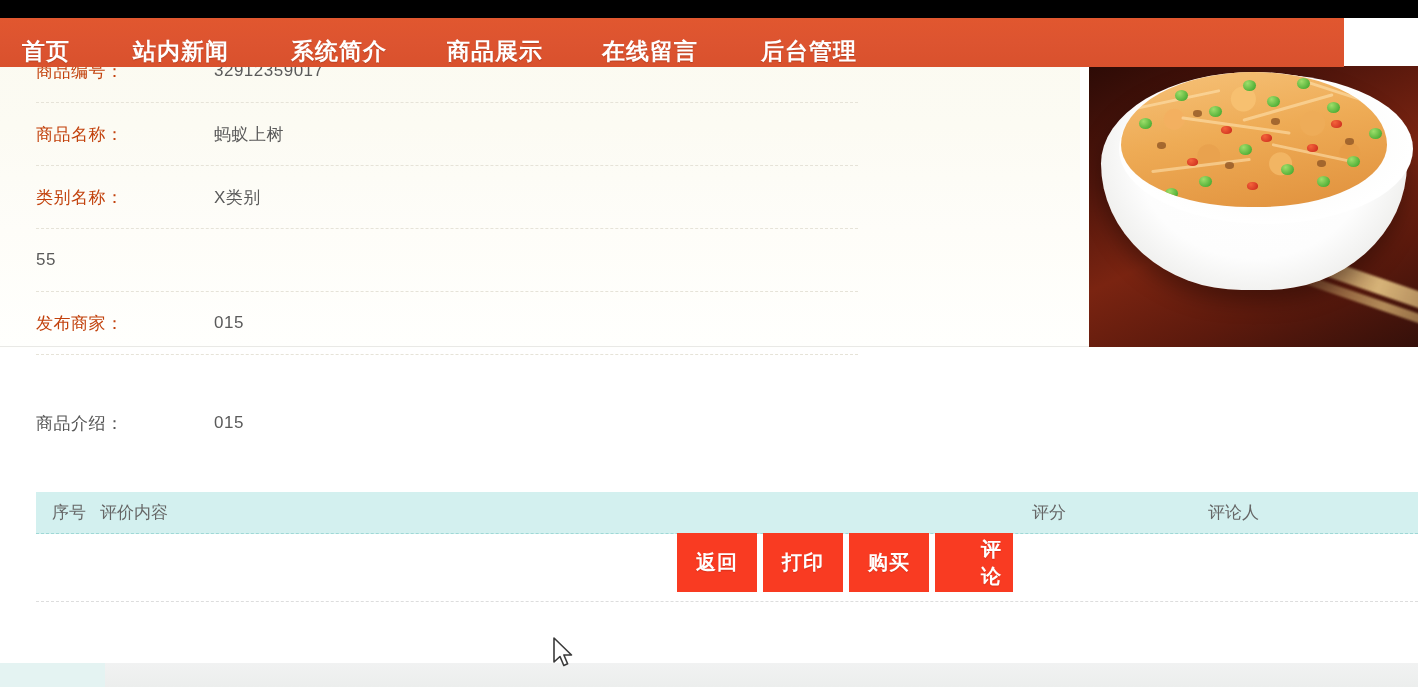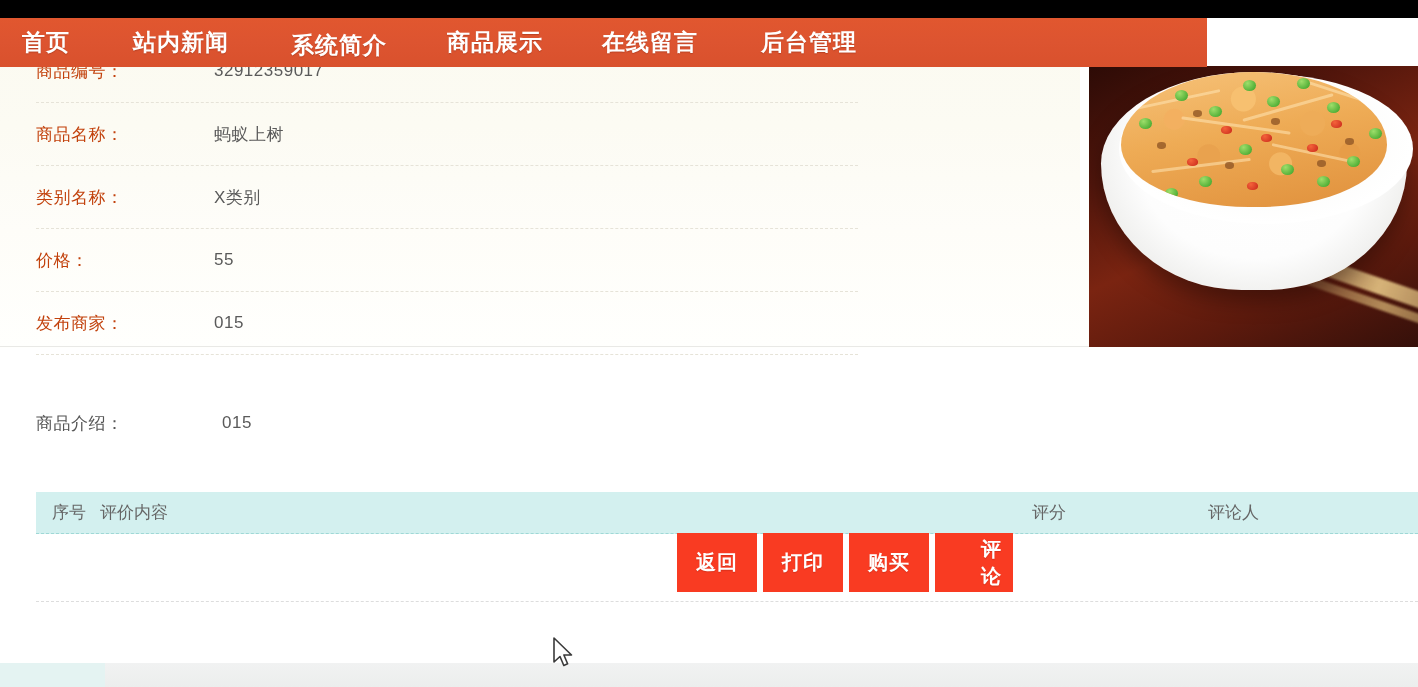--- a/index.html
+++ b/index.html
@@ -50,26 +50,26 @@
     height: 18px;
     background: #000000;
     z-index: 40;
   }
 
   
   .navbar {
     position: absolute;
     left: 0;
     top: 18px;
-    width: 1207px;
+    width: 1344px;
     height: 49px;
     background: linear-gradient(180deg, #e1572f 0%, #dd5430 48%, #d9512d 100%);
     z-index: 45;
     display: flex;
-    align-items: center;
+    align-items: flex-end;
   }
   .nav-item {
     color: #ffffff;
     font-size: 23px;
     font-weight: bold;
     letter-spacing: 1px;
     white-space: nowrap;
     text-shadow: 0 1px 1px rgba(120,35,15,0.35);
     cursor: pointer;
     user-select: none;
@@ -123,21 +123,20 @@
 
   
   .intro-row {
     position: absolute;
     left: 36px;
     top: 395px;
     width: 820px;
     height: 56px;
     display: flex;
     align-items: center;
-    gap: 8px;
   }
   .intro-row .label {
     width: 178px;
     font-size: 17px;
     color: #555555;
     letter-spacing: 0.5px;
     white-space: nowrap;
   }
   .intro-row .value {
     font-size: 17px;
@@ -346,21 +345,20 @@
     </div>
     <div class="detail-row">
       <span class="label">商品名称：</span>
       <span class="value">蚂蚁上树</span>
     </div>
     <div class="detail-row">
       <span class="label">类别名称：</span>
       <span class="value">X类别</span>
     </div>
     <div class="detail-row">
-      <span class="label">价格：</span>
       <span class="value">55</span>
     </div>
     <div class="detail-row">
       <span class="label">发布商家：</span>
       <span class="value">015</span>
     </div>
   </div>
 
   <div class="wide-divider"></div>
 

